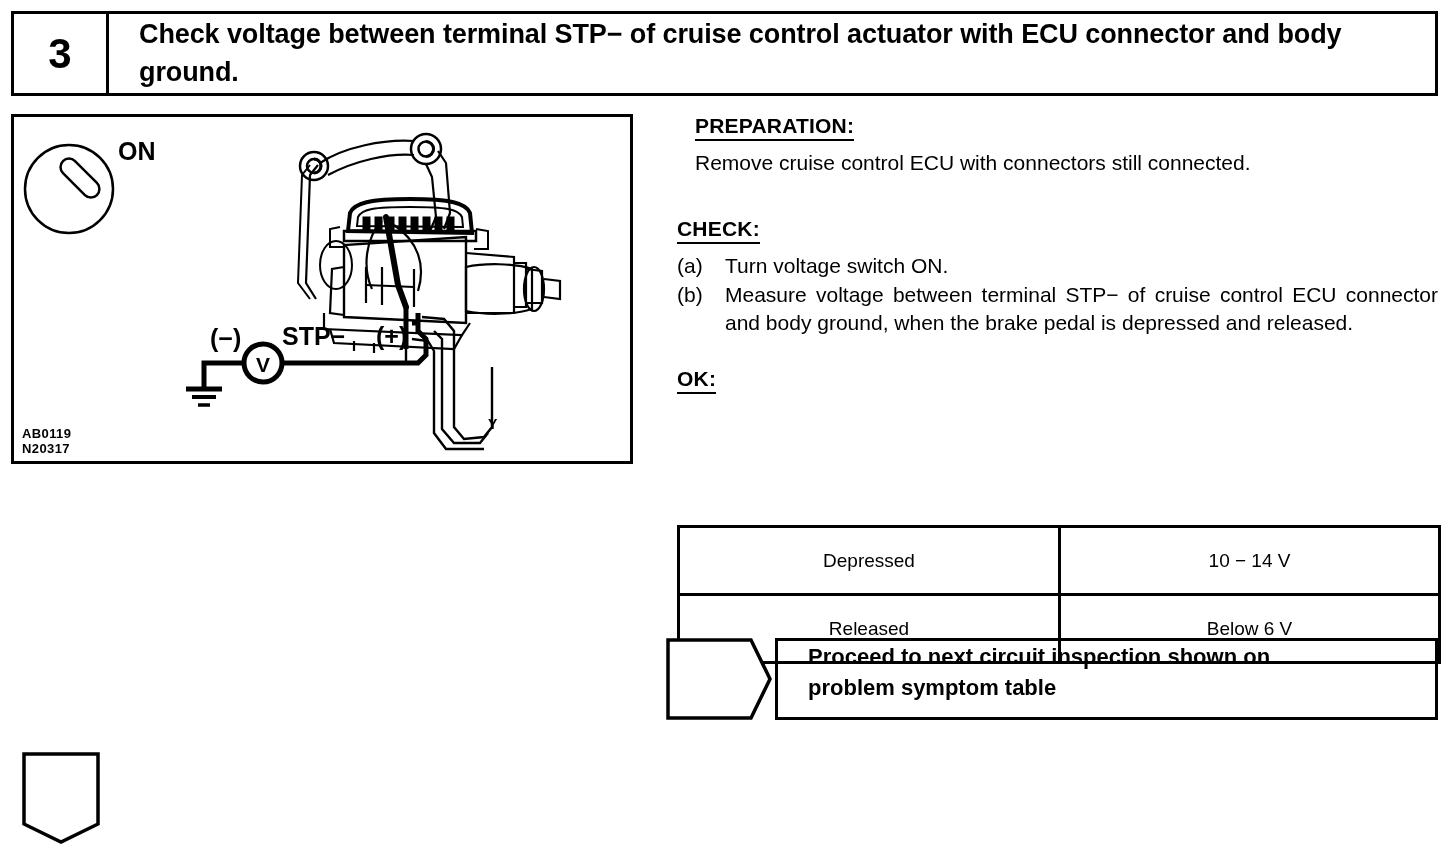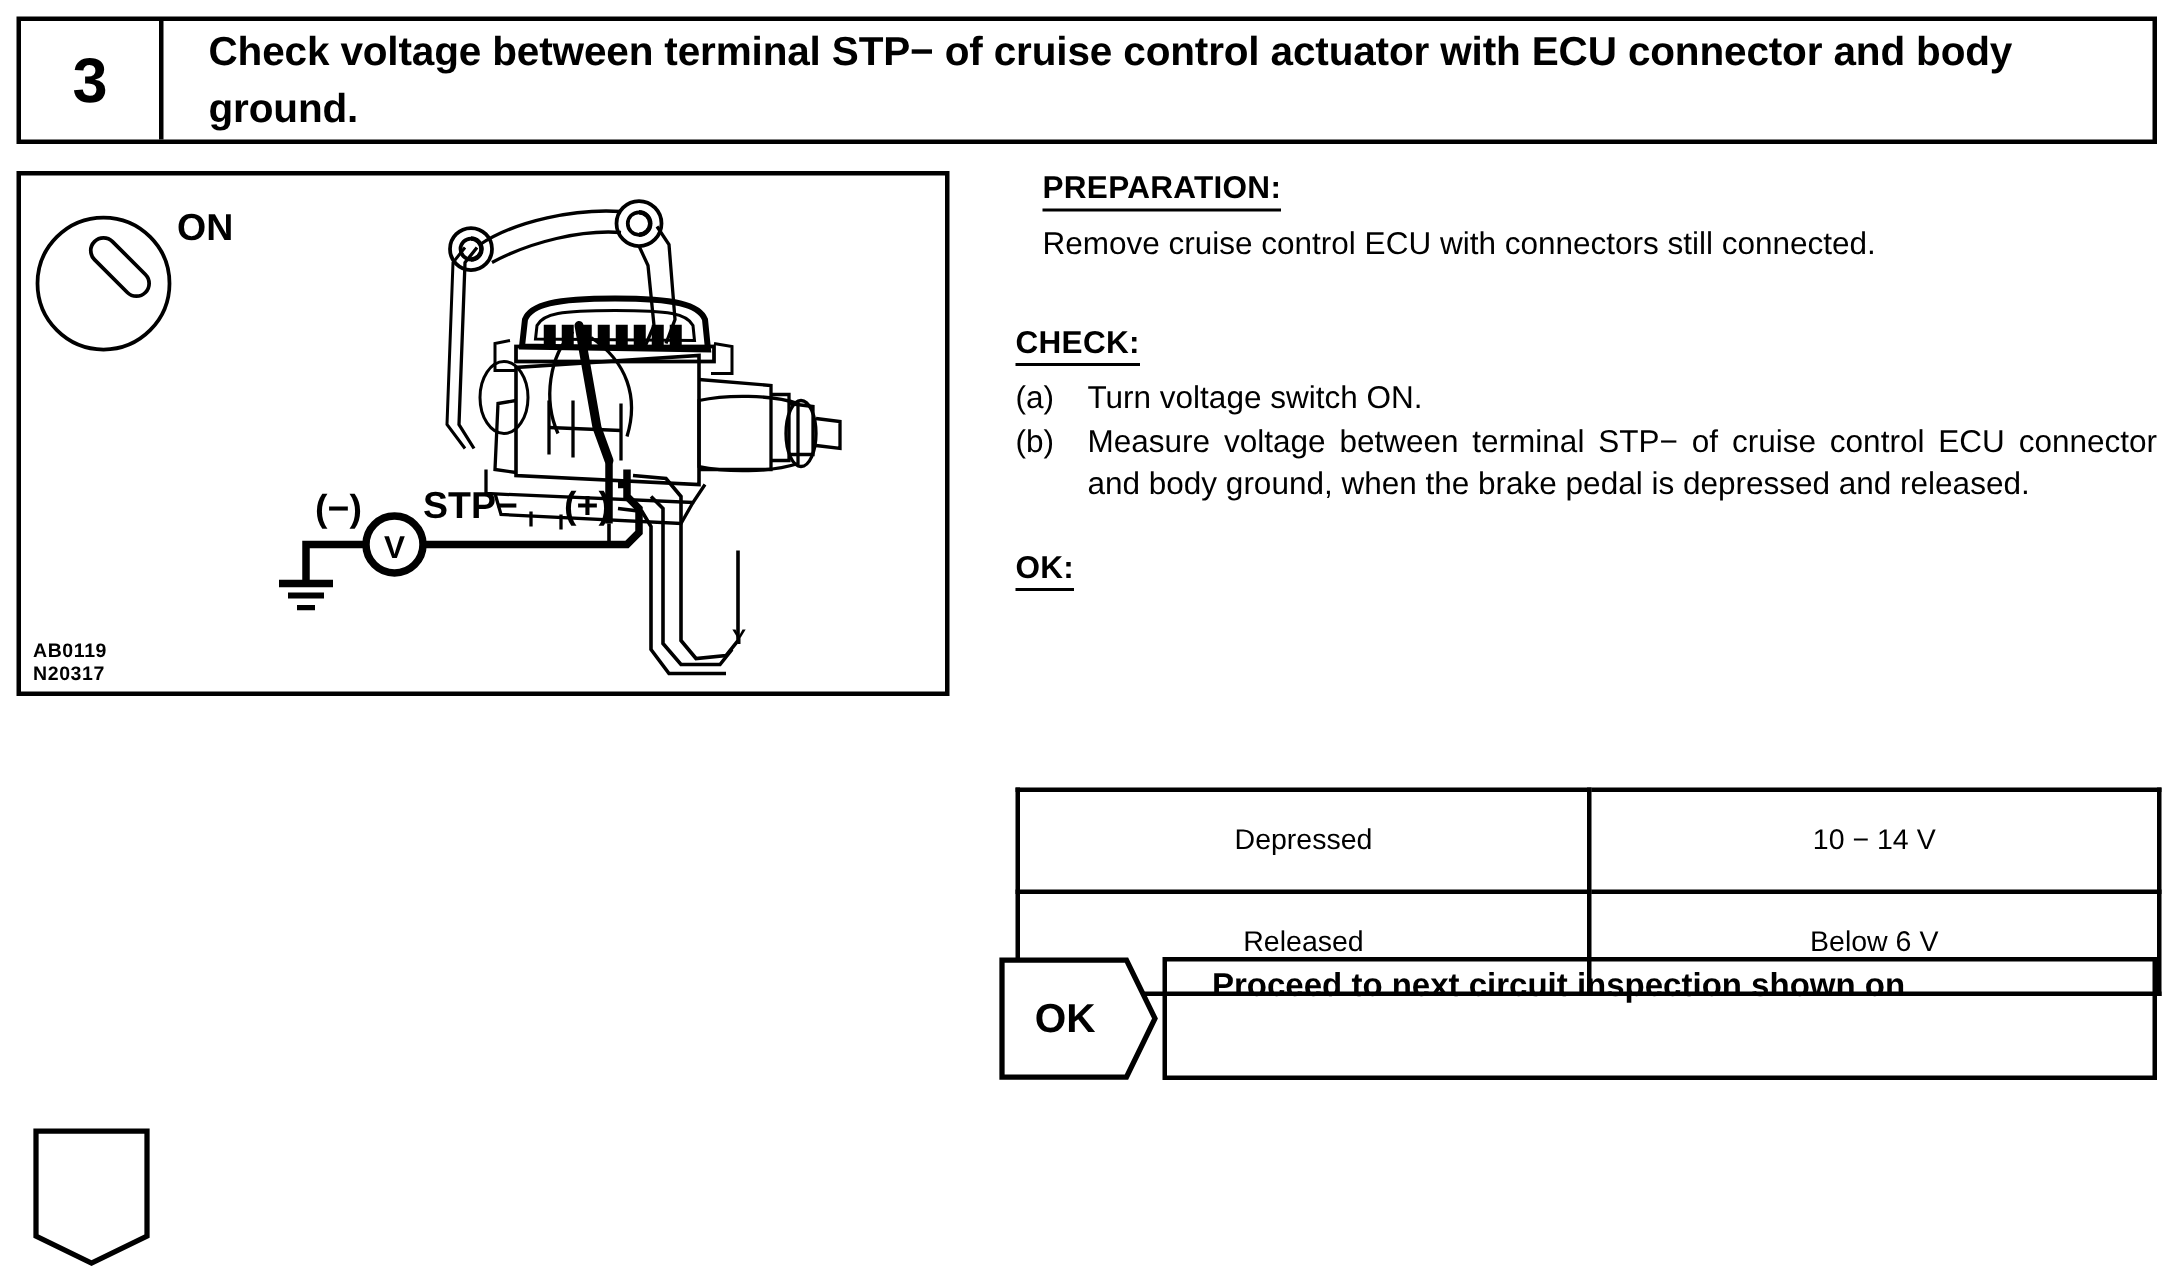--- a/index.html
+++ b/index.html
@@ -378,25 +378,25 @@
       <td>Below 6 V</td>
     </tr>
   </tbody>
 </table>
 
 <div id="ok-result-row">
   <div id="ok-badge">
     <svg width="106" height="82" viewBox="0 0 106 82">
       <polygon points="2,2 85,2 104,41 85,80 2,80" fill="#fff" stroke="#000" stroke-width="3.5" stroke-linejoin="miter"></polygon>
     </svg>
-    <div class="badge-label">OK</div>
   </div>
   <div id="ok-result-box">
     <div class="rtext">
       <div>Proceed to next circuit inspection shown on</div>
+      <div>problem symptom table</div>
     </div>
   </div>
 </div>
 
 <div id="ng-badge">
   <svg width="78" height="92" viewBox="0 0 78 92">
     <polygon points="2,2 76,2 76,72 39,90 2,72" fill="#fff" stroke="#000" stroke-width="3.5" stroke-linejoin="miter"></polygon>
   </svg>
 </div>
 

